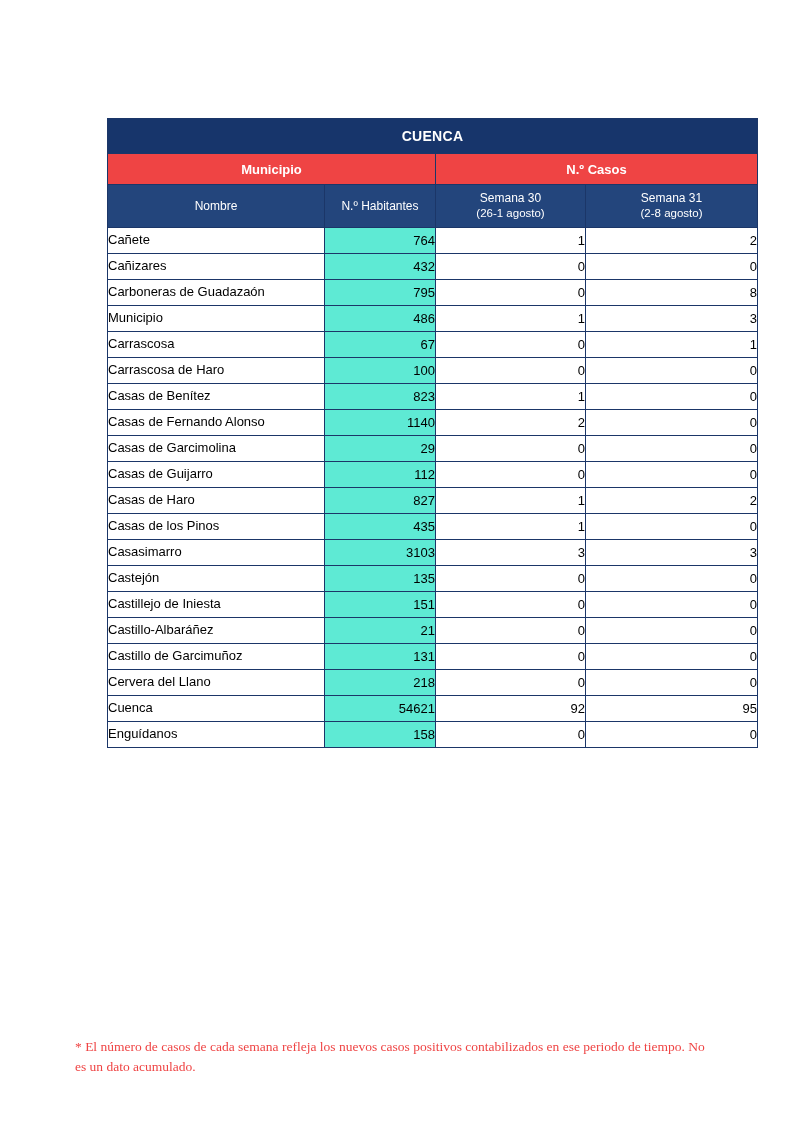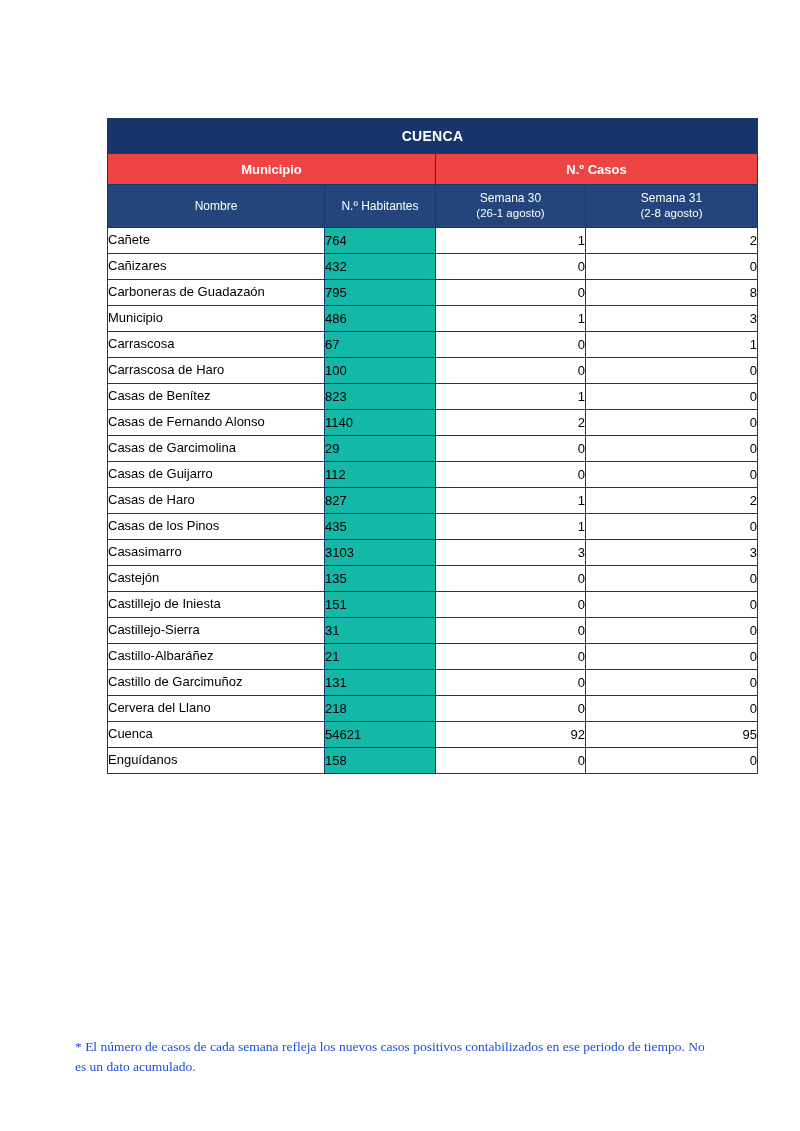--- a/index.html
+++ b/index.html
@@ -74,44 +74,44 @@
 
   td.name {
     background: #ffffff;
     font-size: 13px;
     padding: 4px 0 4px 6px;
     height: 25px;
     line-height: 1.1;
     vertical-align: top;
   }
   td.hab {
-    background: #14b8a6;
-    font-size: 13px;
-    text-align: left;
+    background: #5eead4;
+    font-size: 13px;
+    text-align: right;
     padding: 0 8px 4px 0;
     vertical-align: bottom;
     height: 25px;
   }
   td.num {
     background: #ffffff;
     font-size: 13px;
     text-align: right;
     padding: 2px 8px 0 0;
     vertical-align: top;
     height: 25px;
   }
   .footnote {
     position: absolute;
     left: 75px;
     top: 1037px;
     width: 640px;
     font-family: "Liberation Serif", serif;
     font-size: 13.5px;
     line-height: 1.45;
-    color: #1d4ed8;
+    color: #ef4444;
   }
 </style>
 </head>
 <body>
 
 <div class="page">
 
   <div class="table-wrap">
     <table class="data">
       <colgroup>
@@ -226,26 +226,20 @@
             <td class="num">0</td>
             <td class="num">0</td>
           </tr>
           <tr>
             <td class="name">Castillejo de Iniesta</td>
             <td class="hab">151</td>
             <td class="num">0</td>
             <td class="num">0</td>
           </tr>
           <tr>
-            <td class="name">Castillejo-Sierra</td>
-            <td class="hab">31</td>
-            <td class="num">0</td>
-            <td class="num">0</td>
-          </tr>
-          <tr>
             <td class="name">Castillo-Albaráñez</td>
             <td class="hab">21</td>
             <td class="num">0</td>
             <td class="num">0</td>
           </tr>
           <tr>
             <td class="name">Castillo de Garcimuñoz</td>
             <td class="hab">131</td>
             <td class="num">0</td>
             <td class="num">0</td>

